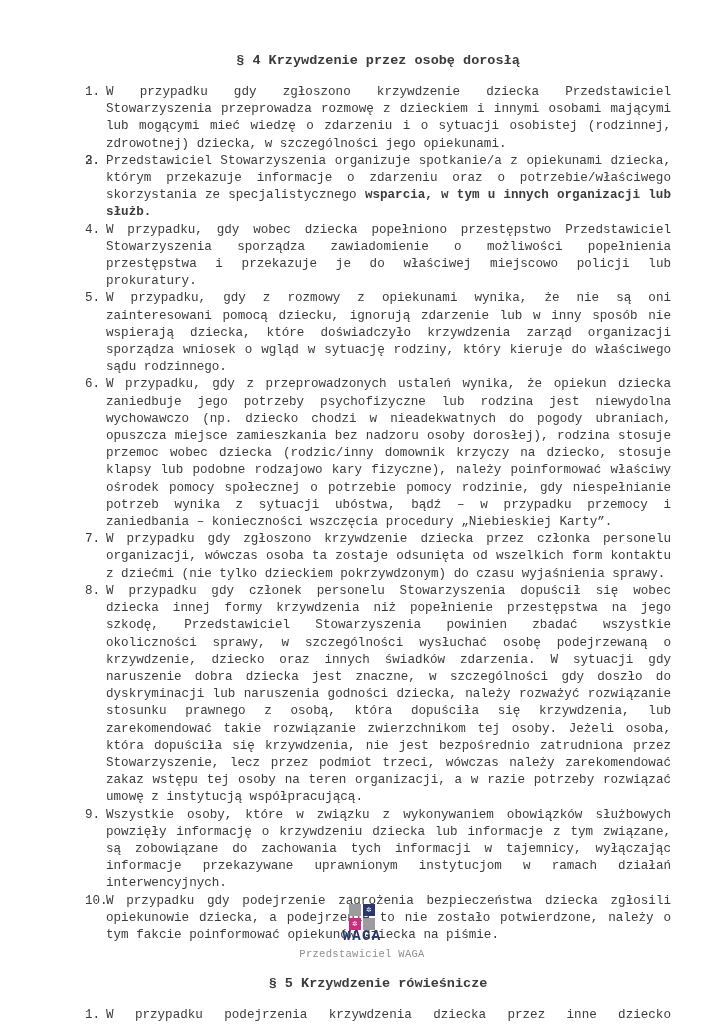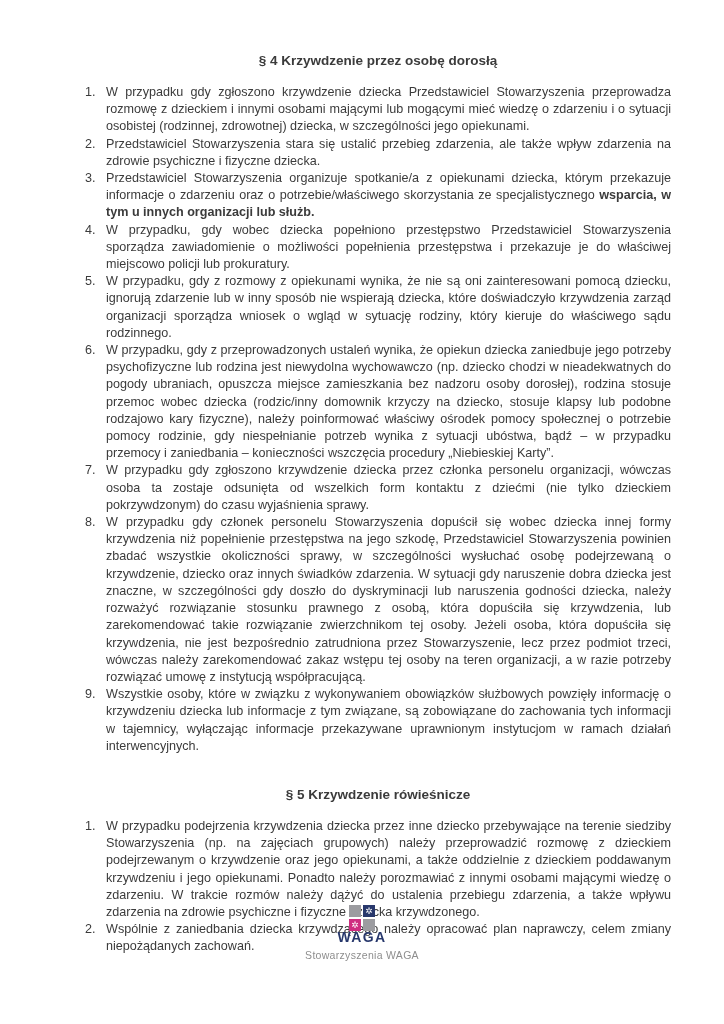--- a/index.html
+++ b/index.html
@@ -1,21 +1,21 @@
 <!DOCTYPE html>
 <html lang="pl"><head>
 <meta charset="utf-8">
 <style>
   html, body { margin: 0; padding: 0; background: #ffffff; }
   .page {
     position: relative;
     width: 724px;
     height: 1024px;
     background: #ffffff;
-    font-family: Liberation Sans, sans-serif;
+    font-family: Liberation Mono, monospace;
     color: #3b3b3b;
     overflow: hidden;
     margin: 0 auto;
   }
   .doc {
     position: absolute;
     left: 85px;
     top: 52px;
     width: 586px;
   }
@@ -91,21 +91,20 @@
   <section class="sec">
     <h2 class="sec-heading">§ 4 Krzywdzenie przez osobę dorosłą</h2>
     <ol class="sec-list">
   <li class="list-item">
     <span class="num">1.</span>
     <span class="item-text"><span>W przypadku gdy zgłoszono krzywdzenie dziecka Przedstawiciel Stowarzyszenia przeprowadza rozmowę z dzieckiem i innymi osobami mającymi lub mogącymi mieć wiedzę o zdarzeniu i o sytuacji osobistej (rodzinnej, zdrowotnej) dziecka, w szczególności jego opiekunami.</span></span>
   </li>
 
   <li class="list-item">
     <span class="num">2.</span>
-    <span class="item-text"><span>Przedstawiciel Stowarzyszenia stara się ustalić przebieg zdarzenia, ale także wpływ zdarzenia na zdrowie psychiczne i fizyczne dziecka.</span></span>
   </li>
 
   <li class="list-item">
     <span class="num">3.</span>
     <span class="item-text"><span>Przedstawiciel Stowarzyszenia organizuje spotkanie/a z opiekunami dziecka, którym przekazuje informacje o zdarzeniu oraz o potrzebie/właściwego skorzystania ze specjalistycznego </span><span class="bold">wsparcia, w tym u innych organizacji lub służb.</span></span>
   </li>
 
   <li class="list-item">
     <span class="num">4.</span>
     <span class="item-text"><span>W przypadku, gdy wobec dziecka popełniono przestępstwo Przedstawiciel Stowarzyszenia sporządza zawiadomienie o możliwości popełnienia przestępstwa i przekazuje je do właściwej miejscowo policji lub prokuratury.</span></span>
@@ -129,20 +128,24 @@
   <li class="list-item">
     <span class="num">8.</span>
     <span class="item-text"><span>W przypadku gdy członek personelu Stowarzyszenia dopuścił się wobec dziecka innej formy krzywdzenia niż popełnienie przestępstwa na jego szkodę, Przedstawiciel Stowarzyszenia powinien zbadać wszystkie okoliczności sprawy, w szczególności wysłuchać osobę podejrzewaną o krzywdzenie, dziecko oraz innych świadków zdarzenia. W sytuacji gdy naruszenie dobra dziecka jest znaczne, w szczególności gdy doszło do dyskryminacji lub naruszenia godności dziecka, należy rozważyć rozwiązanie stosunku prawnego z osobą, która dopuściła się krzywdzenia, lub zarekomendować takie rozwiązanie zwierzchnikom tej osoby. Jeżeli osoba, która dopuściła się krzywdzenia, nie jest bezpośrednio zatrudniona przez Stowarzyszenie, lecz przez podmiot trzeci, wówczas należy zarekomendować zakaz wstępu tej osoby na teren organizacji, a w razie potrzeby rozwiązać umowę z instytucją współpracującą.</span></span>
   </li>
 
   <li class="list-item">
     <span class="num">9.</span>
     <span class="item-text"><span>Wszystkie osoby, które w związku z wykonywaniem obowiązków służbowych powzięły informację o krzywdzeniu dziecka lub informacje z tym związane, są zobowiązane do zachowania tych informacji w tajemnicy, wyłączając informacje przekazywane uprawnionym instytucjom w ramach działań interwencyjnych.</span></span>
   </li>
 
+  <li class="list-item">
+    <span class="num">10.</span>
+    <span class="item-text"><span>W przypadku gdy podejrzenie zagrożenia bezpieczeństwa dziecka zgłosili opiekunowie dziecka, a podejrzenie to nie zostało potwierdzone, należy o tym fakcie poinformować opiekunów dziecka na piśmie.</span></span>
+  </li>
 </ol>
   </section>
 
   <section class="sec">
     <h2 class="sec-heading">§ 5 Krzywdzenie rówieśnicze</h2>
     <ol class="sec-list">
   <li class="list-item">
     <span class="num">1.</span>
     <span class="item-text"><span>W przypadku podejrzenia krzywdzenia dziecka przez inne dziecko przebywające na terenie siedziby Stowarzyszenia (np. na zajęciach grupowych) należy przeprowadzić rozmowę z dzieckiem podejrzewanym o krzywdzenie oraz jego opiekunami, a także oddzielnie z dzieckiem poddawanym krzywdzeniu i jego opiekunami. Ponadto należy porozmawiać z innymi osobami mającymi wiedzę o zdarzeniu. W trakcie rozmów należy dążyć do ustalenia przebiegu zdarzenia, a także wpływu zdarzenia na zdrowie psychiczne i fizyczne dziecka krzywdzonego.</span></span>
   </li>
@@ -158,16 +161,16 @@
   <footer class="footer">
     <div>
       <div class="logo-grid">
         <span class="sq gray" style="background: rgb(156, 156, 160);"></span>
         <span class="sq navy glyph" style="background: rgb(40, 56, 108);">✲</span>
         <span class="sq pink glyph" style="background: rgb(207, 44, 128);">✲</span>
         <span class="sq gray" style="background: rgb(156, 156, 160);"></span>
       </div>
       <div class="logo-word" style="color: rgb(40, 56, 108);">WAGA</div>
     </div>
-    <div class="footer-caption" style="color: rgb(142, 142, 142);">Stowarzyszenia WAGA</div>
+    <div class="footer-caption" style="color: rgb(142, 142, 142);">Przedstawiciel WAGA</div>
   </footer>
 
 </div>
 
 </body></html>

